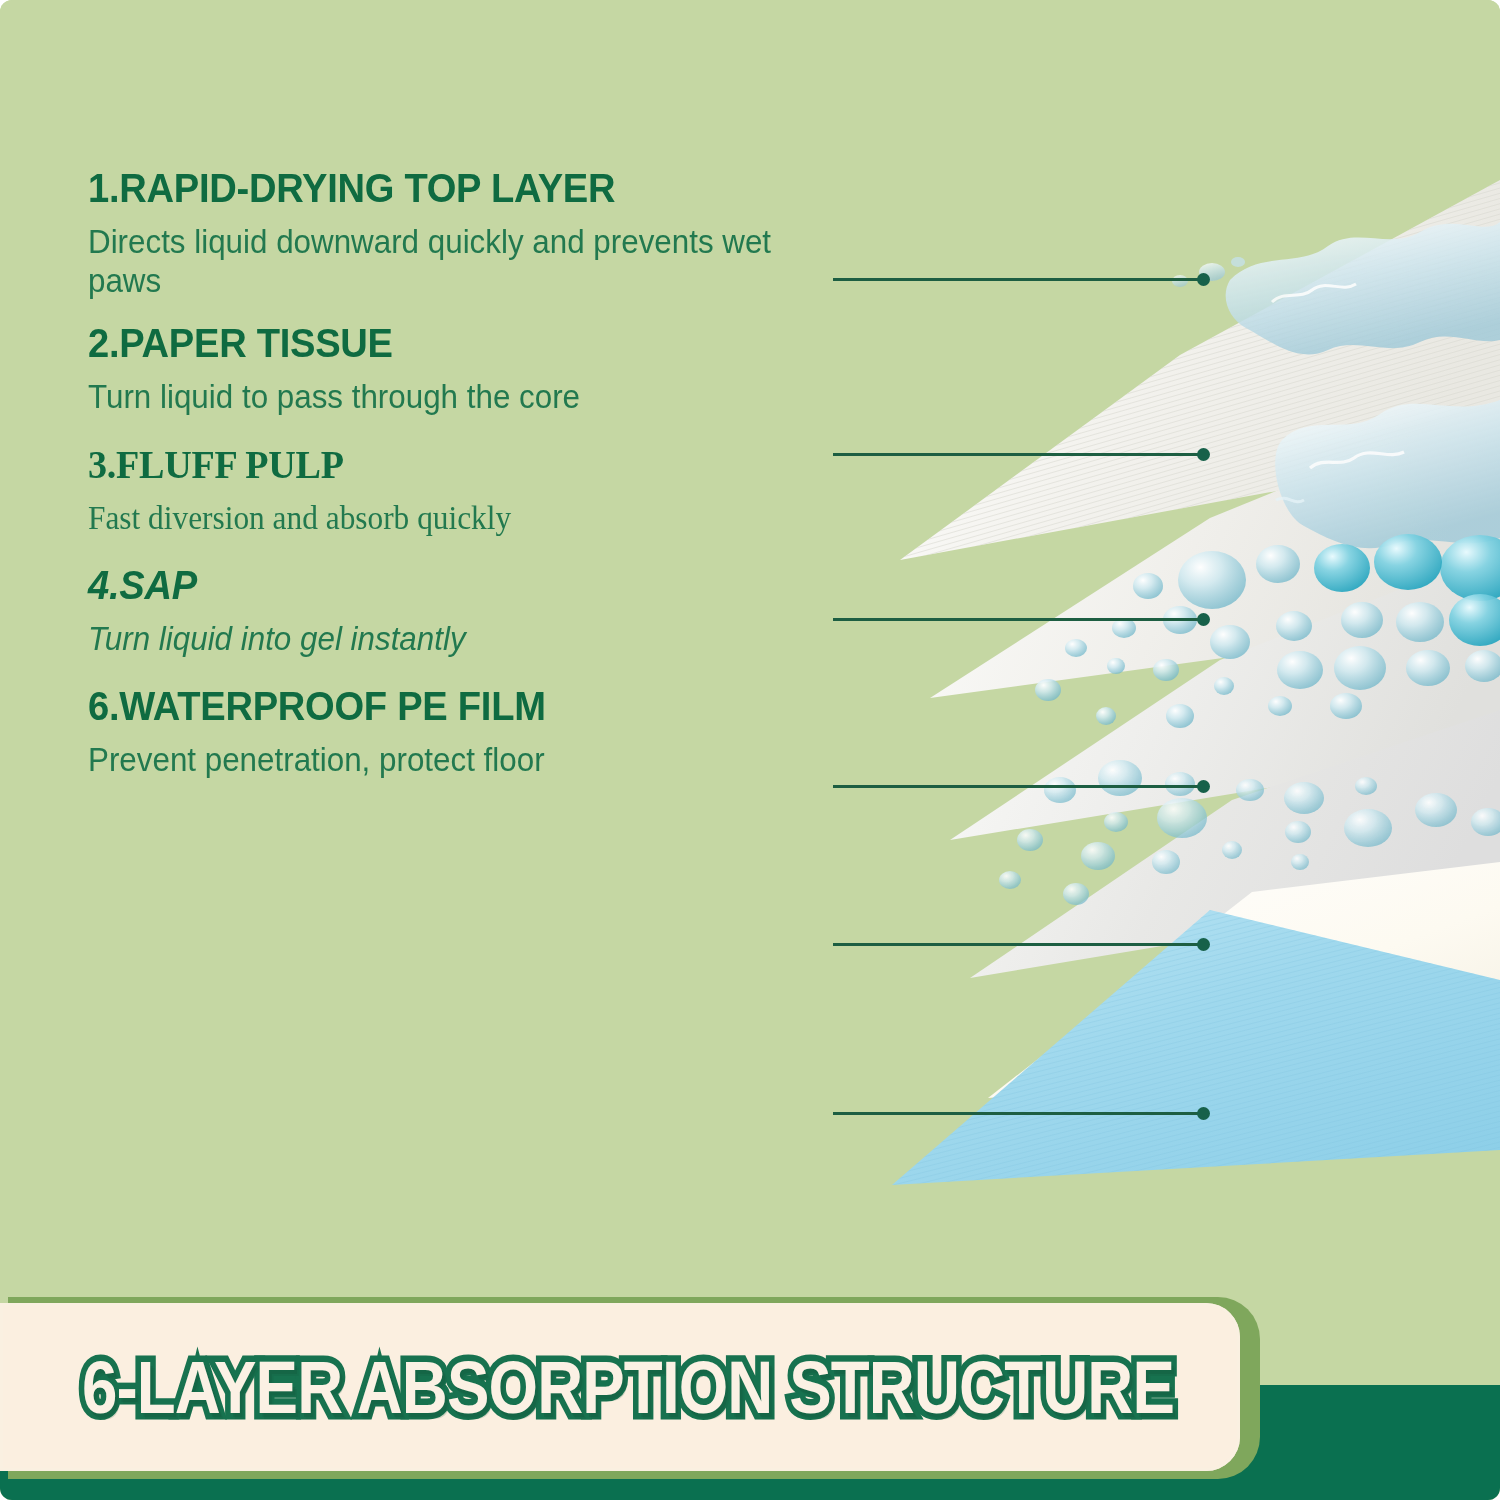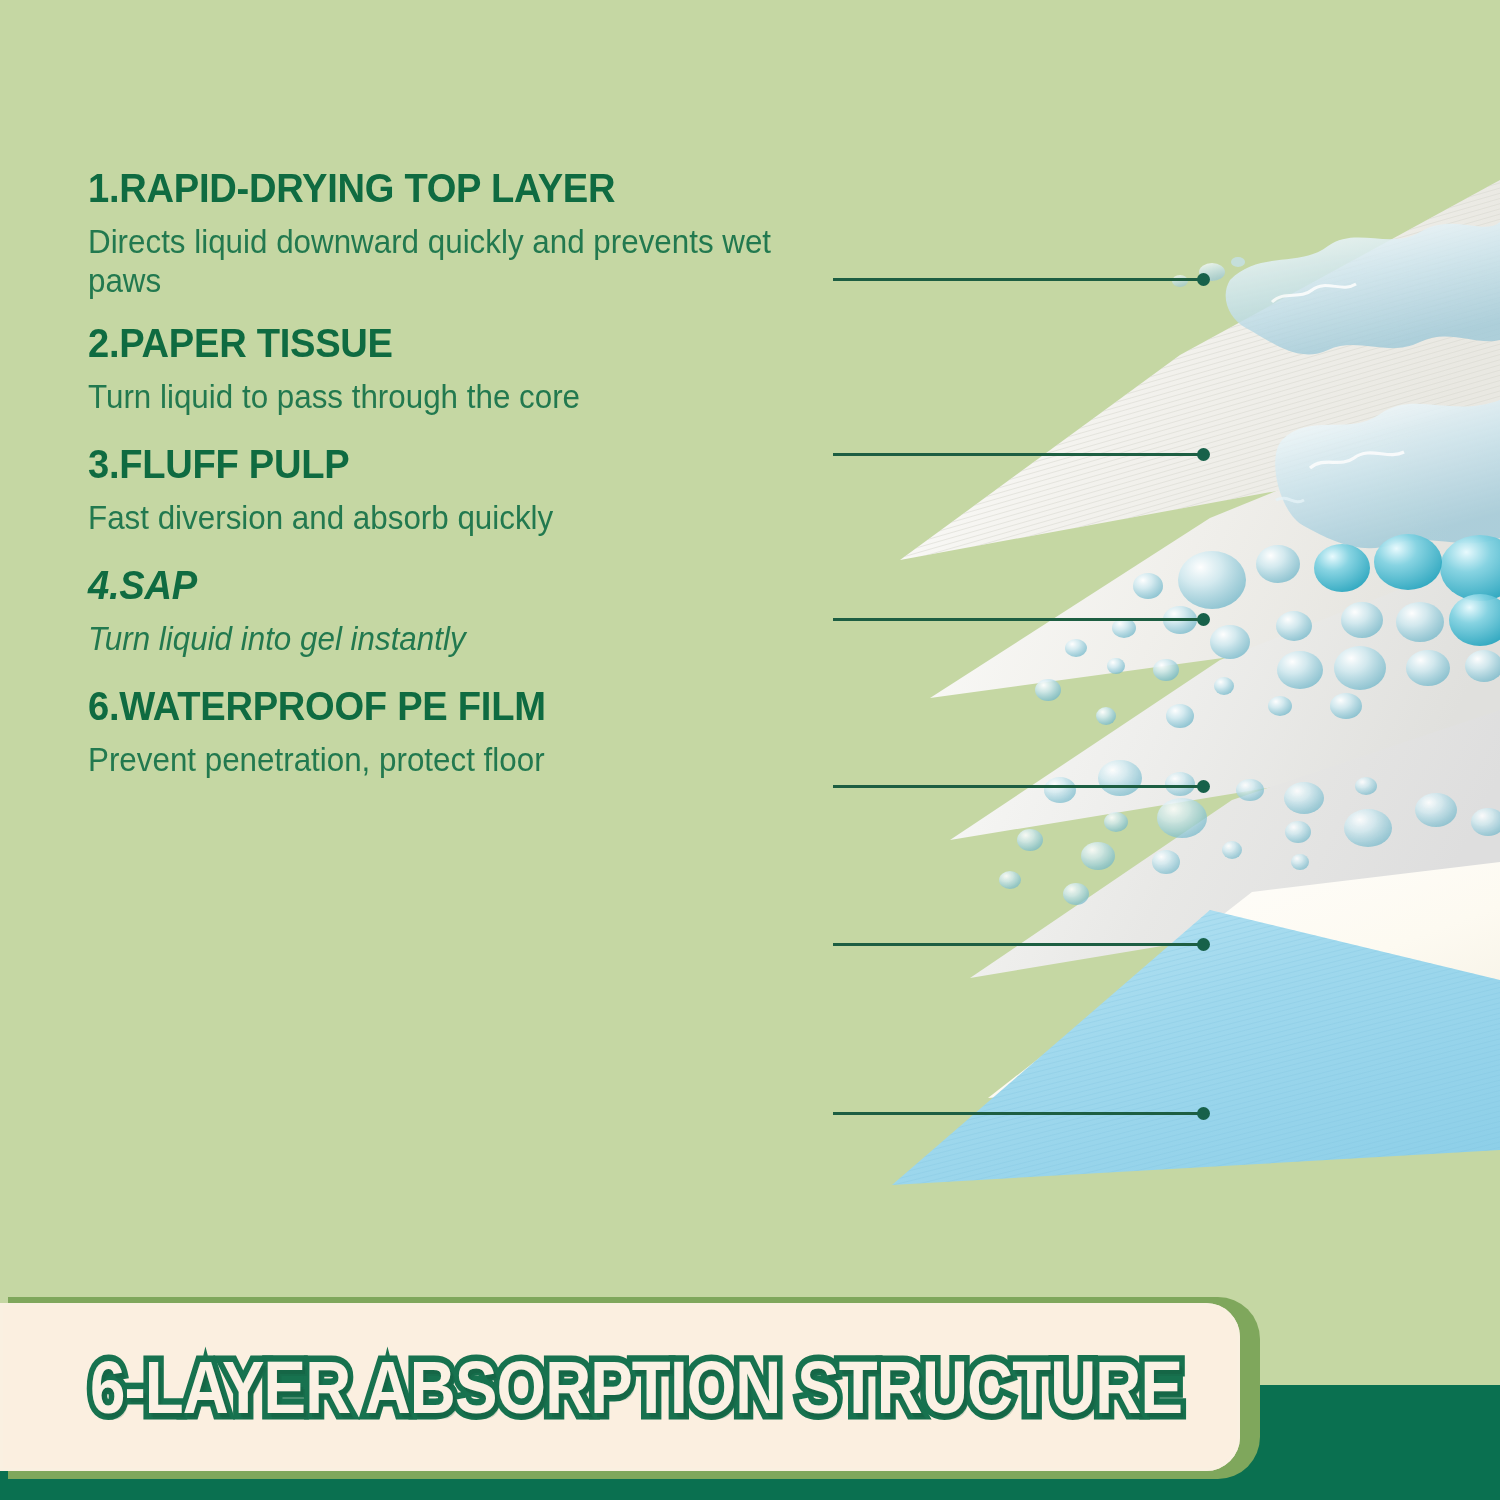--- a/index.html
+++ b/index.html
@@ -7,20 +7,21 @@
     padding: 0;
     background: #ffffff;
   }
   #root {
     position: relative;
     width: 1500px;
     height: 1500px;
     overflow: hidden;
     font-family: "Liberation Sans", "DejaVu Sans", sans-serif;
     background: #c5d7a3;
+    border-radius: 12px;
   }
 
   
   .bg-main {
     position: absolute;
     left: 0; top: 0;
     width: 1500px; height: 1300px;
     background: #c5d7a3;
   }
   .bg-band-mid {
@@ -57,21 +58,21 @@
     color: #22794f;
     line-height: 1.18;
     margin: 0;
     transform: scaleX(0.95);
     transform-origin: left center;
   }
 
   
   .b1 { margin-bottom: 22px; }
   .b2 { margin-bottom: 28px; }
-  .b3 { margin-bottom: 27px; }
+  .b3 { margin-bottom: 27px; font-family: Liberation Serif, serif; }
   .b4 { margin-bottom: 27px; font-style: italic; }
   .b5 { margin-bottom: 27px; }
 
   
   .leader {
     position: absolute;
     height: 3px;
     background: #1d5e42;
   }
   .leader .dot {
@@ -117,21 +118,21 @@
     left: 0px;
     top: 1303px;
     width: 1240px;
     height: 168px;
     background: #fbefe0;
     border-radius: 0 34px 34px 0;
     box-shadow: inset 0 0 0 3px rgba(250,240,225,0.9);
   }
   .banner-title-wrap {
     position: absolute;
-    left: 16px;
+    left: 8px;
     top: 1303px;
     width: 1240px;
     height: 168px;
     display: flex;
     align-items: center;
     justify-content: center;
     pointer-events: none;
   }
   .banner-title {
     font-size: 74px;

